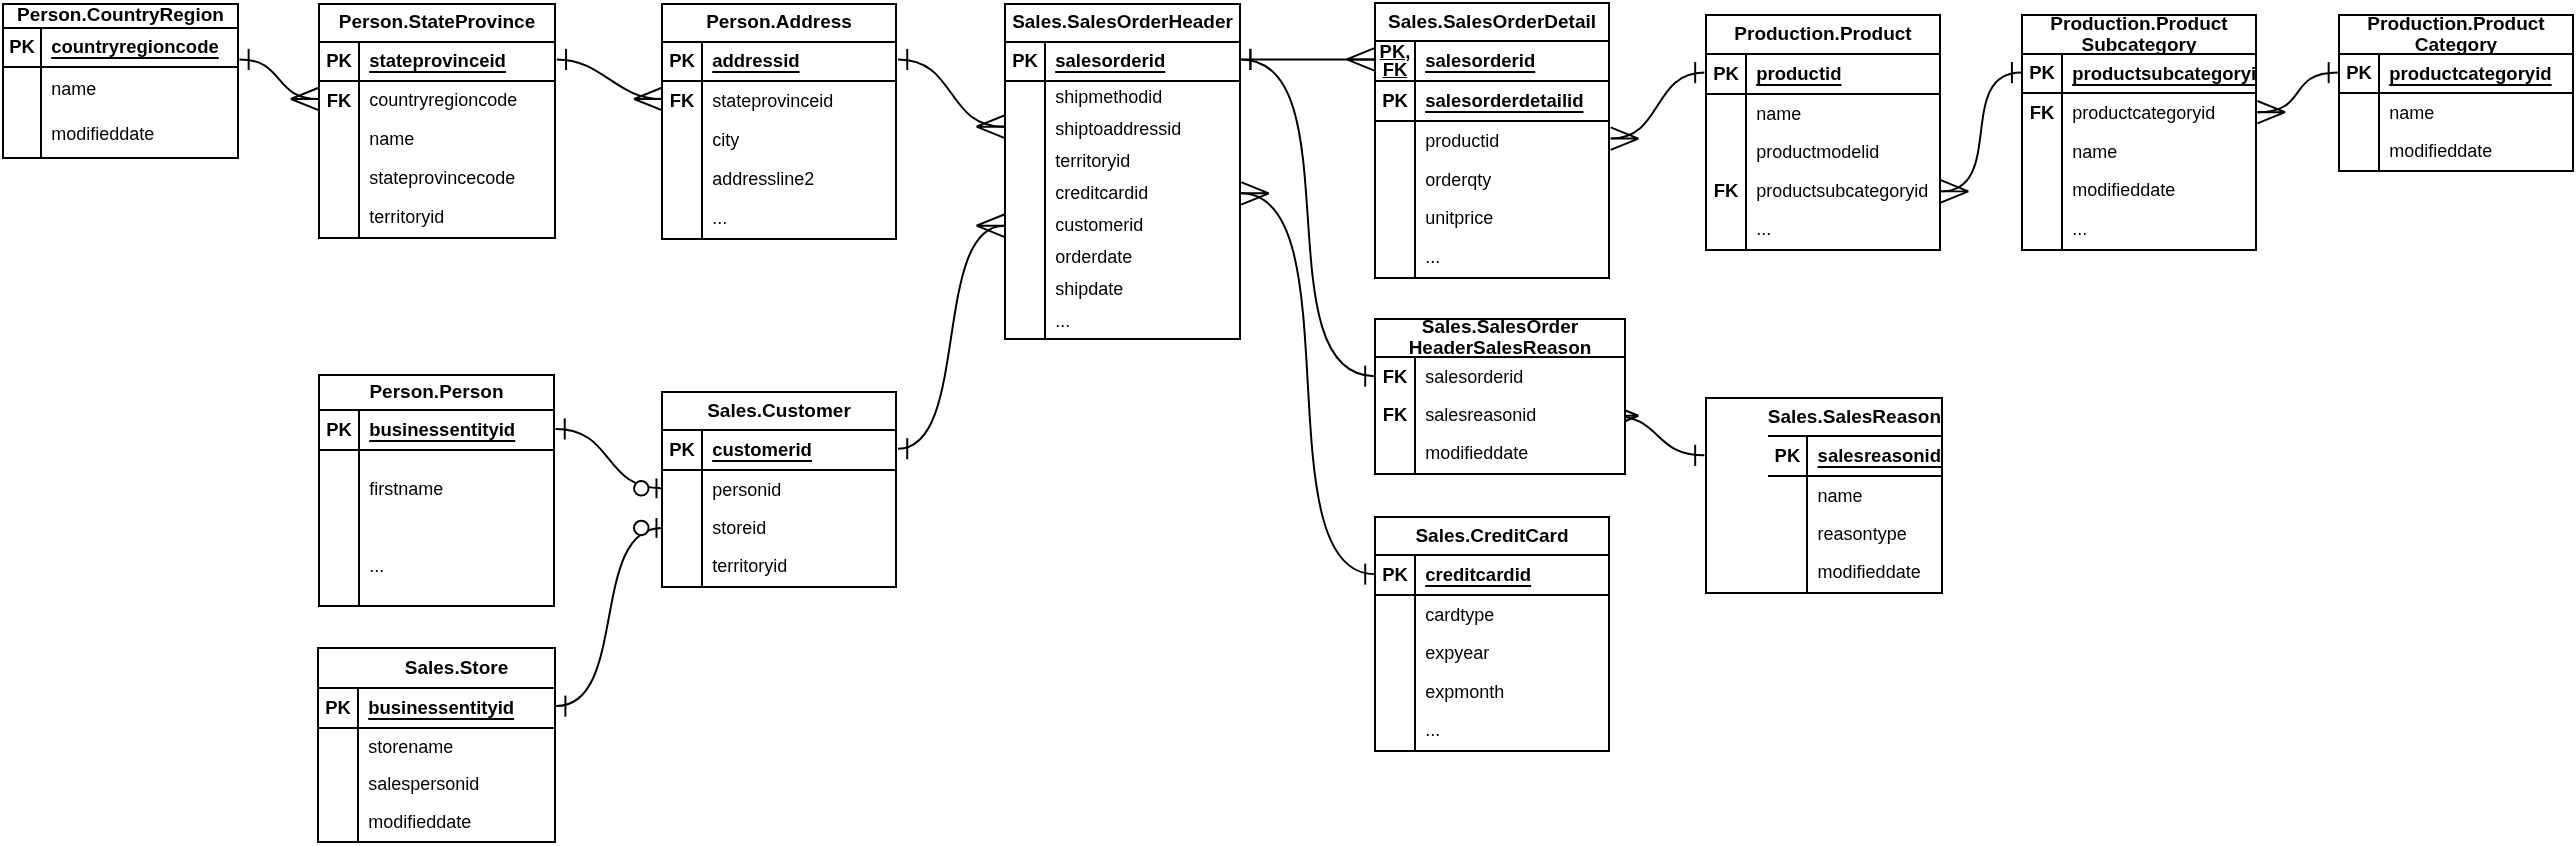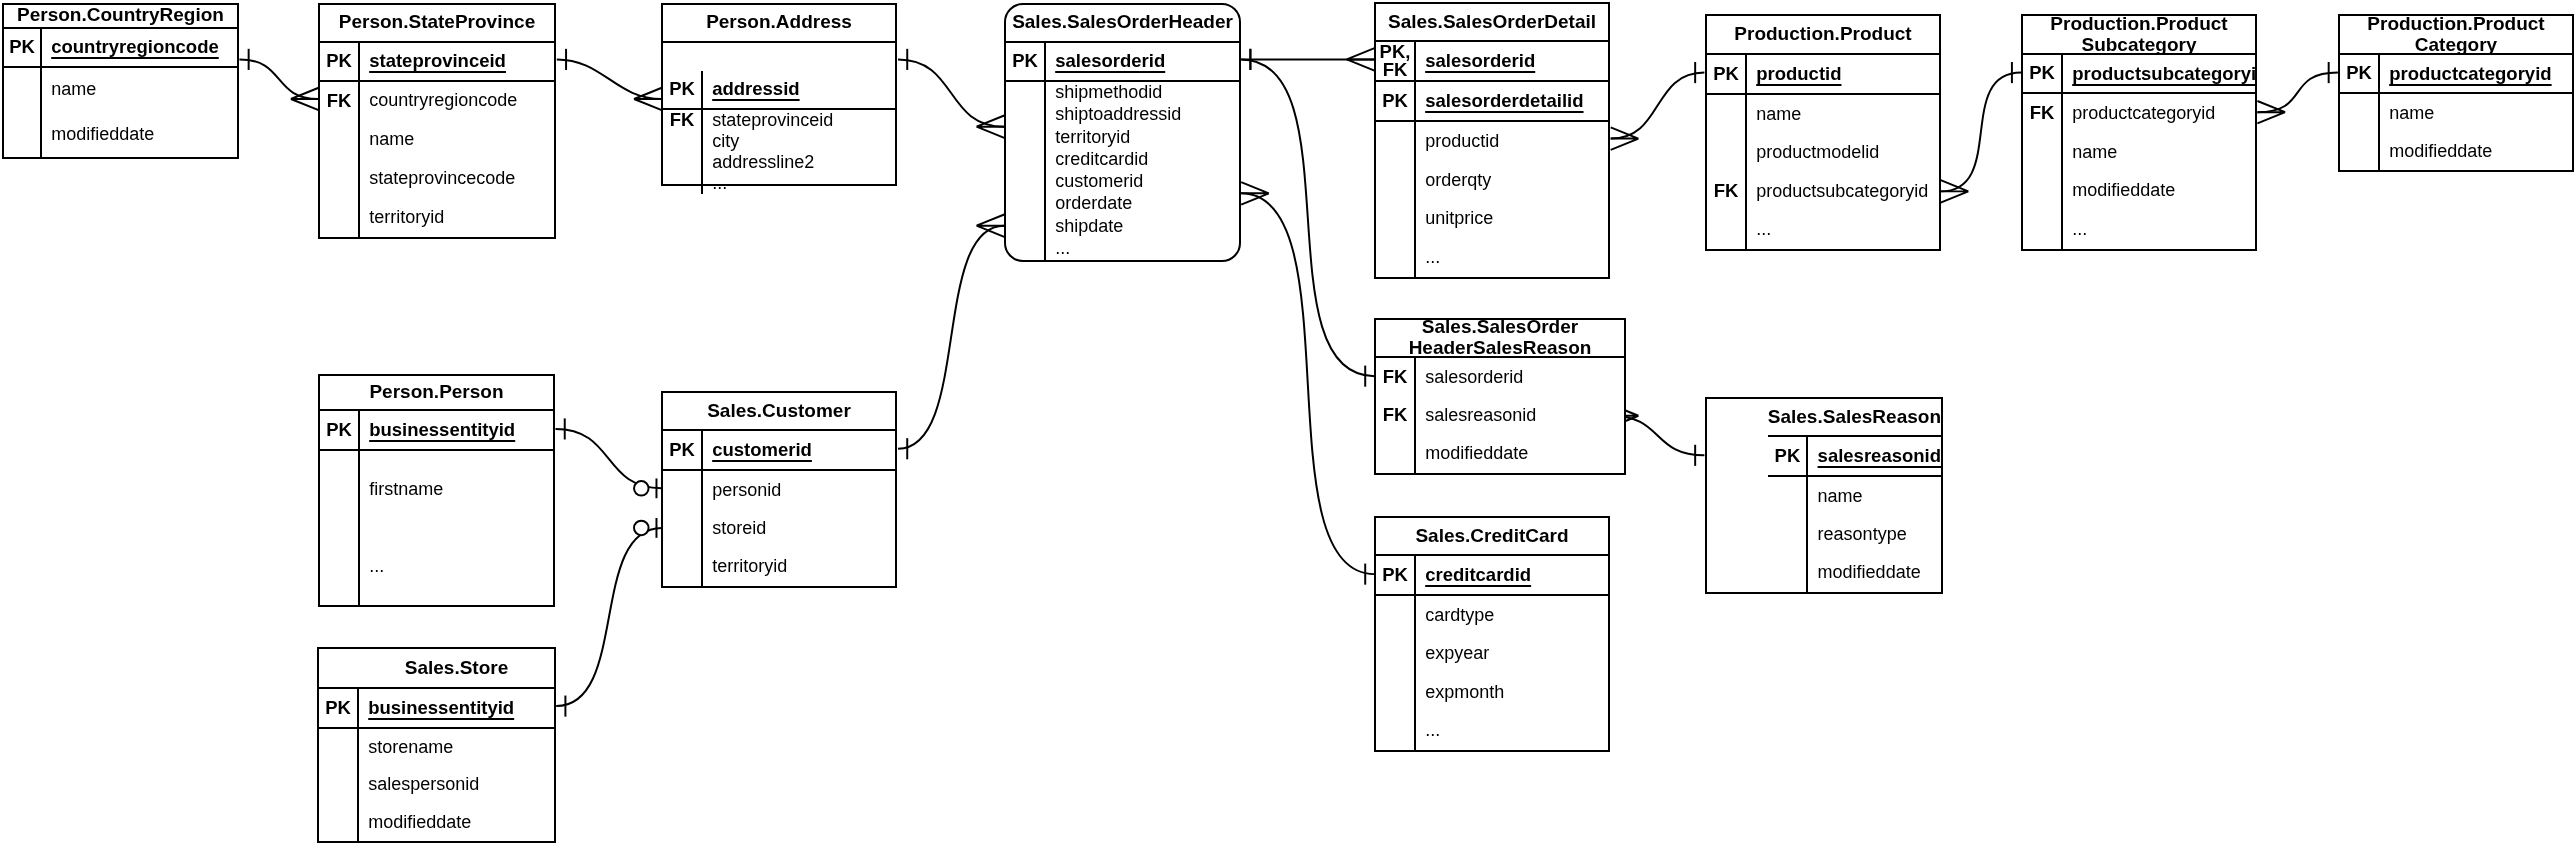--- a/index.html
+++ b/index.html
@@ -214,21 +214,21 @@
               <div class="kcell" style="width: 40px;"></div>
               <div class="ncell">stateprovincecode</div>
             </div>
             <div class="brow">
               <div class="kcell" style="width: 40px;"></div>
               <div class="ncell">territoryid</div>
             </div>
           </div>
         </div>
       </div>
-      <div class="entity" style="left: 661px; top: 2.6px; width: 236px; height: 183px; gap: 28px;">
+      <div class="entity" style="left: 661px; top: 2.6px; width: 236px; height: 237px;">
         <div class="etitle" style="height: 38px;">
           <span>Person.Address</span>
         </div>
         <div class="erows">
           <div class="krow" style="height: 39px;">
             <div class="kcell" style="width: 40px;">PK</div>
             <div class="ncell pkname">addressid</div>
           </div>
           <div class="ebody">
             <div class="brow">
@@ -243,21 +243,21 @@
               <div class="kcell" style="width: 40px;"></div>
               <div class="ncell">addressline2</div>
             </div>
             <div class="brow">
               <div class="kcell" style="width: 40px;"></div>
               <div class="ncell">...</div>
             </div>
           </div>
         </div>
       </div>
-      <div class="entity" style="left: 1004px; top: 2.6px; width: 237px; height: 259px; border-radius: 19px;">
+      <div class="entity" style="left: 1004px; top: 2.6px; width: 237px; height: 337px;">
         <div class="etitle" style="height: 38px;">
           <span>Sales.SalesOrderHeader</span>
         </div>
         <div class="erows">
           <div class="krow" style="height: 39px;">
             <div class="kcell" style="width: 40px;">PK</div>
             <div class="ncell pkname">salesorderid</div>
           </div>
           <div class="ebody">
             <div class="brow">
@@ -294,21 +294,21 @@
             </div>
           </div>
         </div>
       </div>
       <div class="entity" style="left: 1374px; top: 2px; width: 236px; height: 277px;">
         <div class="etitle" style="height: 38px;">
           <span>Sales.SalesOrderDetail</span>
         </div>
         <div class="erows">
           <div class="krow" style="height: 40px;">
-            <div class="kcell" style="width: 40px;">PK,
+            <div class="kcell" style="width: 40px; text-decoration: underline;">PK,
 FK</div>
             <div class="ncell pkname">salesorderid</div>
           </div>
           <div class="krow" style="height: 40px;">
             <div class="kcell" style="width: 40px;">PK</div>
             <div class="ncell pkname">salesorderdetailid</div>
           </div>
           <div class="ebody">
             <div class="brow">
               <div class="kcell" style="width: 40px;"></div>

